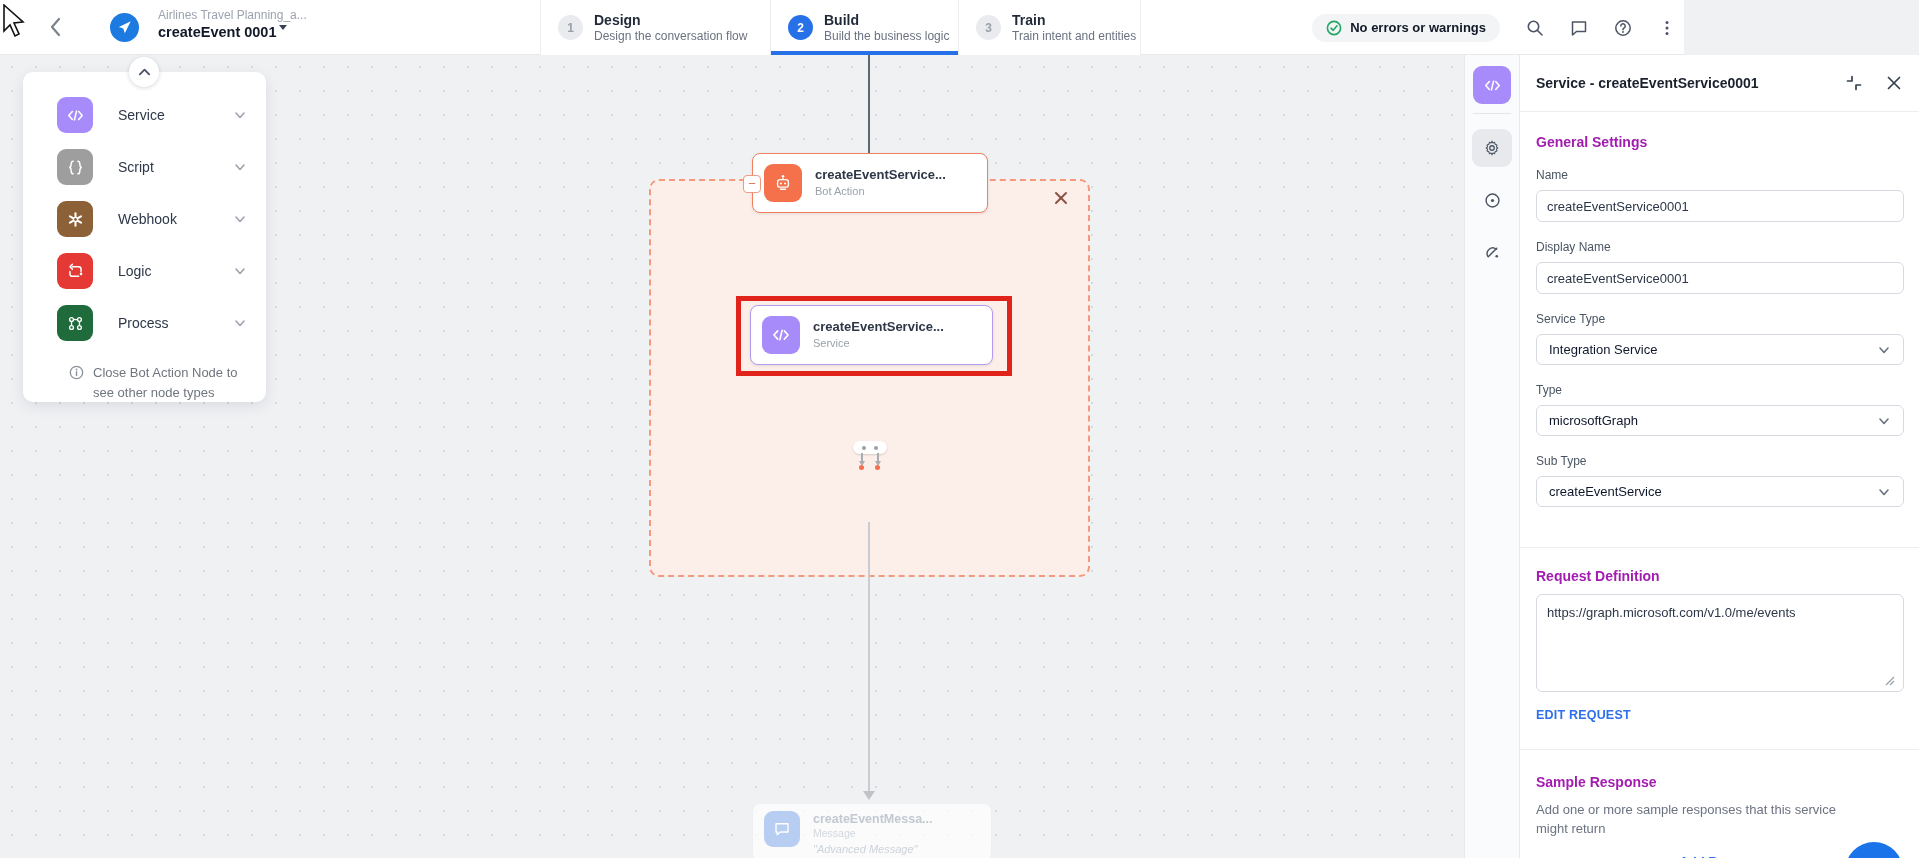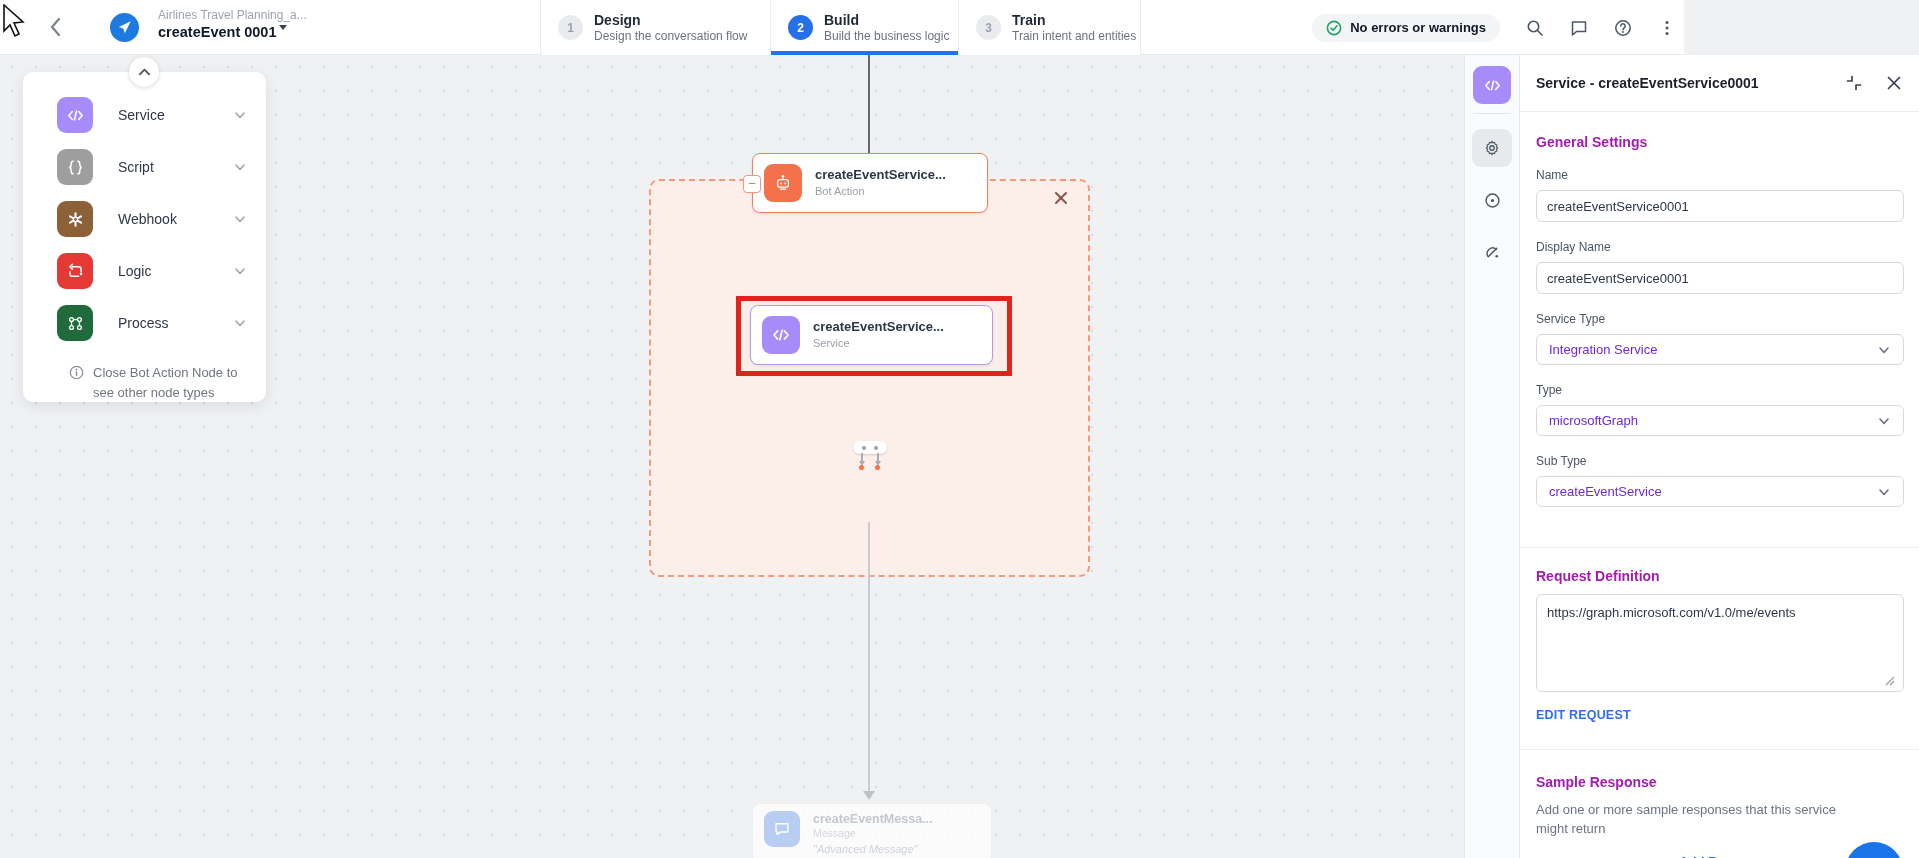--- a/index.html
+++ b/index.html
@@ -109,21 +109,21 @@
   .props-header { height:57px; border-bottom:1px solid #EBEDEF; display:flex; align-items:center; padding:0 16px; }
   .props-title { font-size:14px; font-weight:700; color:#1A202C; flex:1; }
   .props-header .hicon { margin-left:22px; color:#374151; }
   .props-body { padding:0 16px; }
 
   .sec-heading { font-size:14px; font-weight:700; color:#a21caf; }
   .fld-label { font-size:12px; color:#4A5563; margin-top:18px; }
   .txt-input { width:368px; height:32px; border:1px solid #D6DAE0; border-radius:6px; margin-top:8px;
                padding:0 10px; font-size:13px; color:#2D3748; font-family:"Liberation Sans",sans-serif; background:#fff; }
   .select { width:368px; height:31px; border:1px solid #D6DAE0; border-radius:6px; margin-top:8px; background:#fff;
-            display:flex; align-items:center; padding:6px 12px; font-size:13px; color:#6d28d9; cursor:pointer; }
+            display:flex; align-items:center; padding:6px 12px; font-size:13px; color:#0f172a; cursor:pointer; }
   .select span { flex:1; }
   .select svg { color:#6B7280; }
   .divider { height:1px; background:#ECEEF0; margin:40px -16px 0 -16px; }
   .req-textarea { width:368px; height:98px; border:1px solid #D6DAE0; border-radius:6px; margin-top:10px;
                   padding:10px 10px; font-size:13px; color:#2D3748; resize:none; font-family:"Liberation Sans",sans-serif; }
   .resize-grip { position:absolute; right:24px; margin-top:-20px; width:10px; height:10px; pointer-events:none; }
   .link { font-size:12.5px; font-weight:600; color:#2F6FED; letter-spacing:.2px; margin-top:12px; display:inline-block; cursor:pointer; }
   .sample-desc { font-size:13px; color:#6B7280; line-height:19px; margin-top:10px; width:330px; }
   .add-response { text-align:center; margin-top:14px; }
   .add-response span { font-size:13px; font-weight:700; color:#2F6FED; cursor:pointer; }

